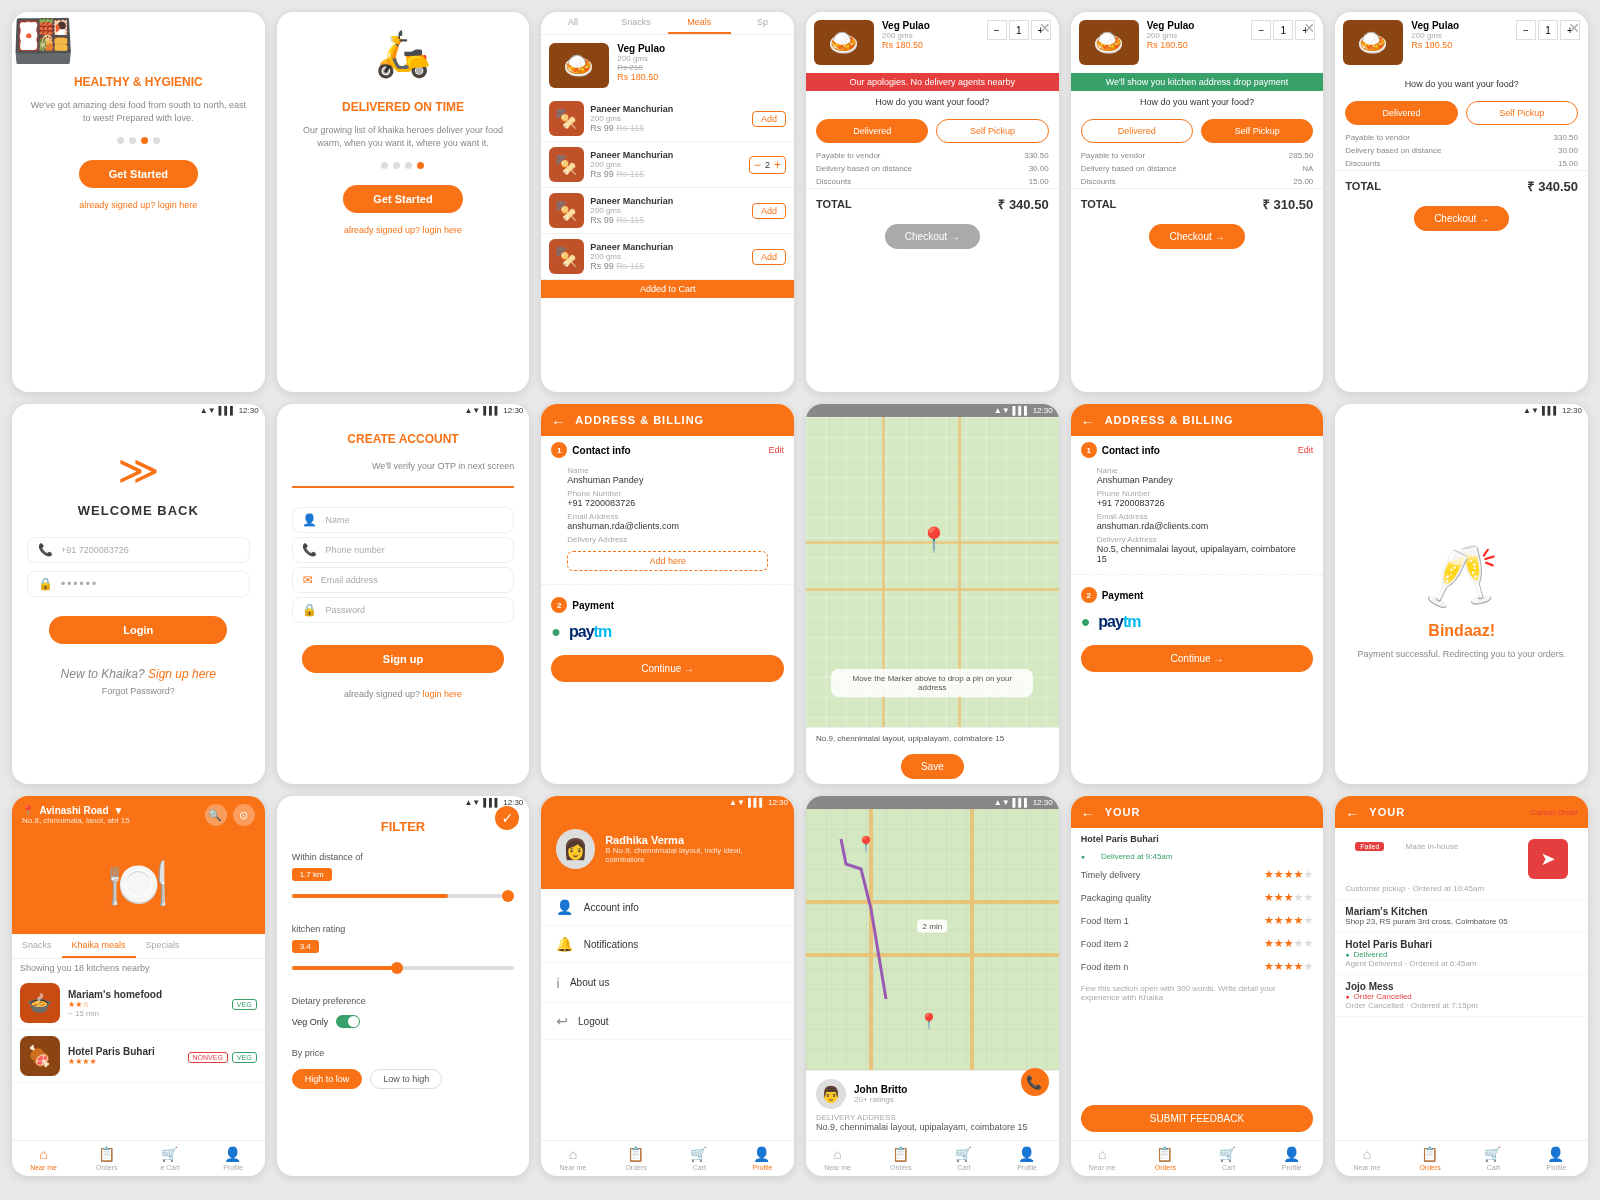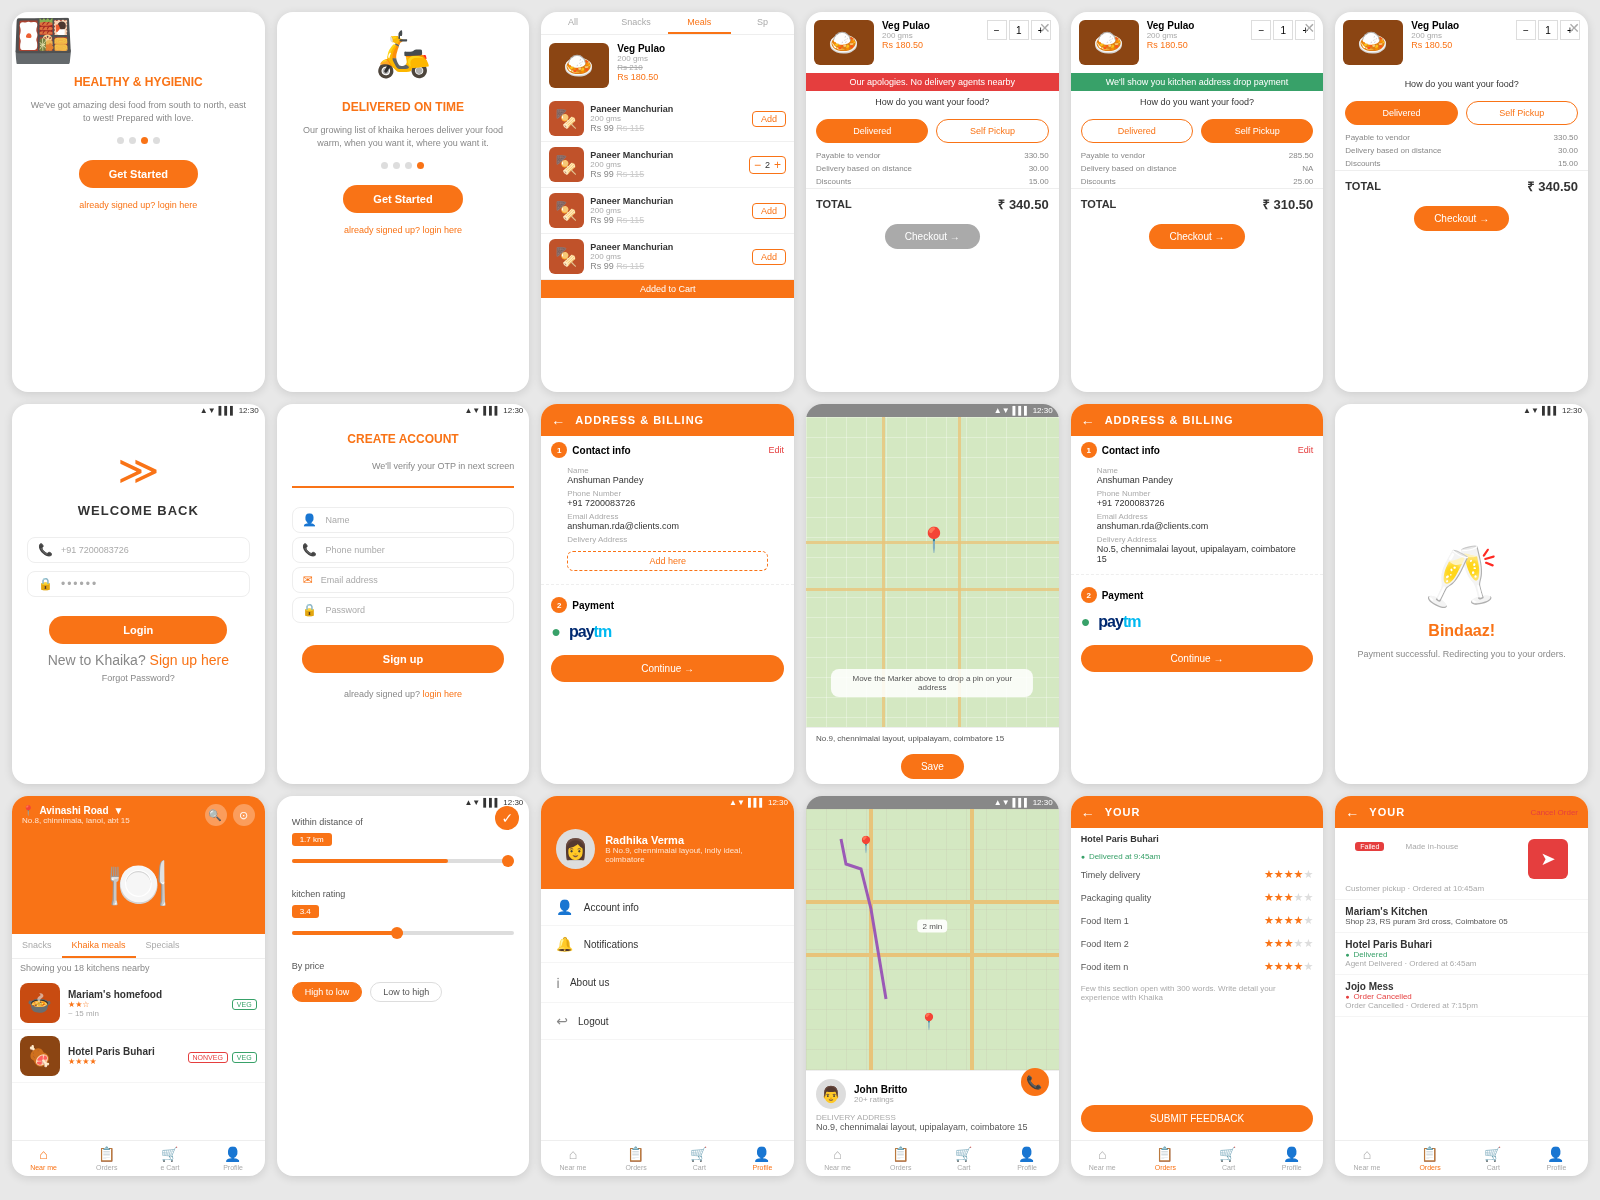--- a/index.html
+++ b/index.html
@@ -1110,21 +1110,21 @@
       <div class="welcome-title">WELCOME BACK</div>
       <div class="input-row">
         <span class="input-icon">📞</span>
         <span class="input-text">+91 7200083726</span>
       </div>
       <div class="input-row">
         <span class="input-icon">🔒</span>
         <span class="input-dots">••••••</span>
       </div>
       <button class="btn-orange" style="width:80%;margin-top:15px;">Login</button>
-      <div style="font-size:14px;color:#888;">
+      <div style="font-size:12px;color:#888;margin-top:15px;font-style:italic;">
         <span>New to Khaika?</span>
         <span style="color:#f97316;cursor:pointer;">Sign up here</span>
       </div>
       <div style="font-size:9px;color:#888;margin-top:5px;cursor:pointer;">Forgot Password?</div>
     </div>
   </div>
 
   <div class="phone-card">
     <div class="status-bar-dark">
       <span>▲▼</span>
@@ -1349,38 +1349,46 @@
       </div>
     </div>
   </div>
 
   <div class="phone-card" style="position:relative;">
     <div class="status-bar-dark">
       <span>▲▼</span>
       <span>▌▌▌</span>
       <span>12:30</span>
     </div>
+    <div class="filter-title">FILTER</div>
     <div class="check-circle">✓</div>
     <div class="filter-section">
       <div class="filter-label">Within distance of</div>
       <div style="background:#f97316;color:#fff;font-size:8px;padding:2px 8px;border-radius:3px;display:inline-block;margin-bottom:3px;">1.7 km</div>
       <div class="slider-track">
         <div class="slider-fill"></div>
         <div class="slider-thumb"></div>
       </div>
     </div>
     <div class="filter-section">
       <div class="filter-label">kitchen rating</div>
       <div style="background:#f97316;color:#fff;font-size:8px;padding:2px 8px;border-radius:3px;display:inline-block;margin-bottom:3px;">3.4</div>
       <div class="slider-track">
         <div class="slider-fill" style="width:50%;"></div>
         <div class="slider-thumb" style="right:50%;"></div>
       </div>
     </div>
     <div class="filter-section">
+      <div class="filter-label">Dietary preference</div>
+      <div class="filter-options">
+        <span style="font-size:9px;color:#333;">Veg Only</span>
+        <div class="toggle-on"></div>
+      </div>
+    </div>
+    <div class="filter-section">
       <div class="filter-label">By price</div>
       <div class="price-btns">
         <div class="price-btn active">High to low</div>
         <div class="price-btn">Low to high</div>
       </div>
     </div>
   </div>
 
   <div class="phone-card">
     <div class="status-bar" style="background:#f97316;">
@@ -1496,21 +1504,21 @@
       </div>
     </div>
   </div>
 
   <div class="phone-card">
     <div class="billing-header">
       <span class="back-arrow">←</span>
       <span class="billing-title">YOUR</span>
     </div>
     <div style="font-size:9px;color:#333;padding:6px 10px;font-weight:600;">Hotel Paris Buhari</div>
-    <div style="display:flex;align-items:center;padding:2px 10px;gap:4px;">
+    <div style="display:flex;align-items:center;padding:2px 10px;gap:16px;">
       <span style="font-size:7px;color:#38a169;">●</span>
       <span style="font-size:8px;color:#38a169;">Delivered at 9:45am</span>
     </div>
 
     <div class="feedback-item">
       <span class="feedback-label">Timely delivery</span>
       <span>
         <span class="star-rating">★★★★</span><span class="star-empty">★</span>
       </span>
     </div>

